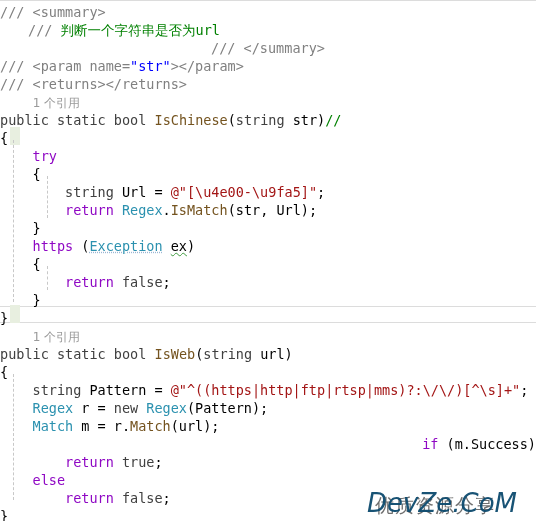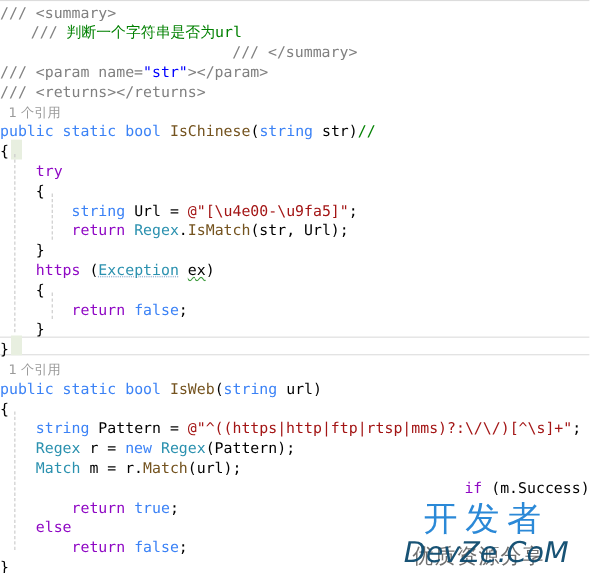--- a/index.html
+++ b/index.html
@@ -48,27 +48,27 @@
     white-space: pre;
     font-size: 13.5px;
     letter-spacing: 0px;
   }
   .line .txt { display: inline; }
 
   
   .c-comment   { color: #008000; }
   .c-xmldoc    { color: #808080; }
   .c-xmlattr   { color: #0000ff; }
-  .c-keyword   { color: #3b82f6; }
+  .c-keyword   { color: #404040; }
   .c-ctrl      { color: #8f08c4; }
   .c-type      { color: #2b91af; }
   .c-method    { color: #74531f; }
   .c-string    { color: #a31515; }
   .c-plain     { color: #000000; }
-  .c-codelens  { color: #9a9a9a; font-size: 12px; font-family: "DejaVu Sans", "Liberation Sans", sans-serif; }
+  .c-codelens  { color: #9a9a9a; font-size: 12px; font-family: "DejaVu Sans", "Liberation Sans", sans-serif; padding-left: 25px; }
 
   
   .brace-hl {
     position: absolute;
     background: #e8efe0;
   }
 
   
   .squiggle {
     text-decoration: underline;
@@ -168,20 +168,19 @@
       <div class="line" style="top: 398px;"><span class="txt c-plain">    </span><span class="txt c-type">Regex</span><span class="txt c-plain"> r = </span><span class="txt c-keyword">new</span><span class="txt c-plain"> </span><span class="txt c-type">Regex</span><span class="txt c-plain">(Pattern);</span></div>
       <div class="line" style="top: 416px;"><span class="txt c-plain">    </span><span class="txt c-type">Match</span><span class="txt c-plain"> m = r.</span><span class="txt c-method">Match</span><span class="txt c-plain">(url);</span></div>
       <div class="line" style="top: 434px; text-align: right;"><span class="txt c-plain">    </span><span class="txt c-ctrl">if</span><span class="txt c-plain"> (m.Success)</span></div>
       <div class="line" style="top: 452px;"><span class="txt c-plain">        </span><span class="txt c-ctrl">return</span><span class="txt c-plain"> </span><span class="txt c-keyword">true</span><span class="txt c-plain">;</span></div>
       <div class="line" style="top: 470px;"><span class="txt c-plain">    </span><span class="txt c-ctrl">else</span></div>
       <div class="line" style="top: 488px;"><span class="txt c-plain">        </span><span class="txt c-ctrl">return</span><span class="txt c-plain"> </span><span class="txt c-keyword">false</span><span class="txt c-plain">;</span></div>
       <div class="line" style="top: 506px;"><span class="txt c-plain">}</span></div>
     </div>
 
   <div id="watermark">
-    <div class="wm-cn">开发者</div>
     <div class="wm-en-wrap">
       <div class="wm-ghost">优质资源分享</div>
       <div class="wm-en">DevZe.CoM</div>
     </div>
   </div>
 
 </div>
 
 </body></html>

